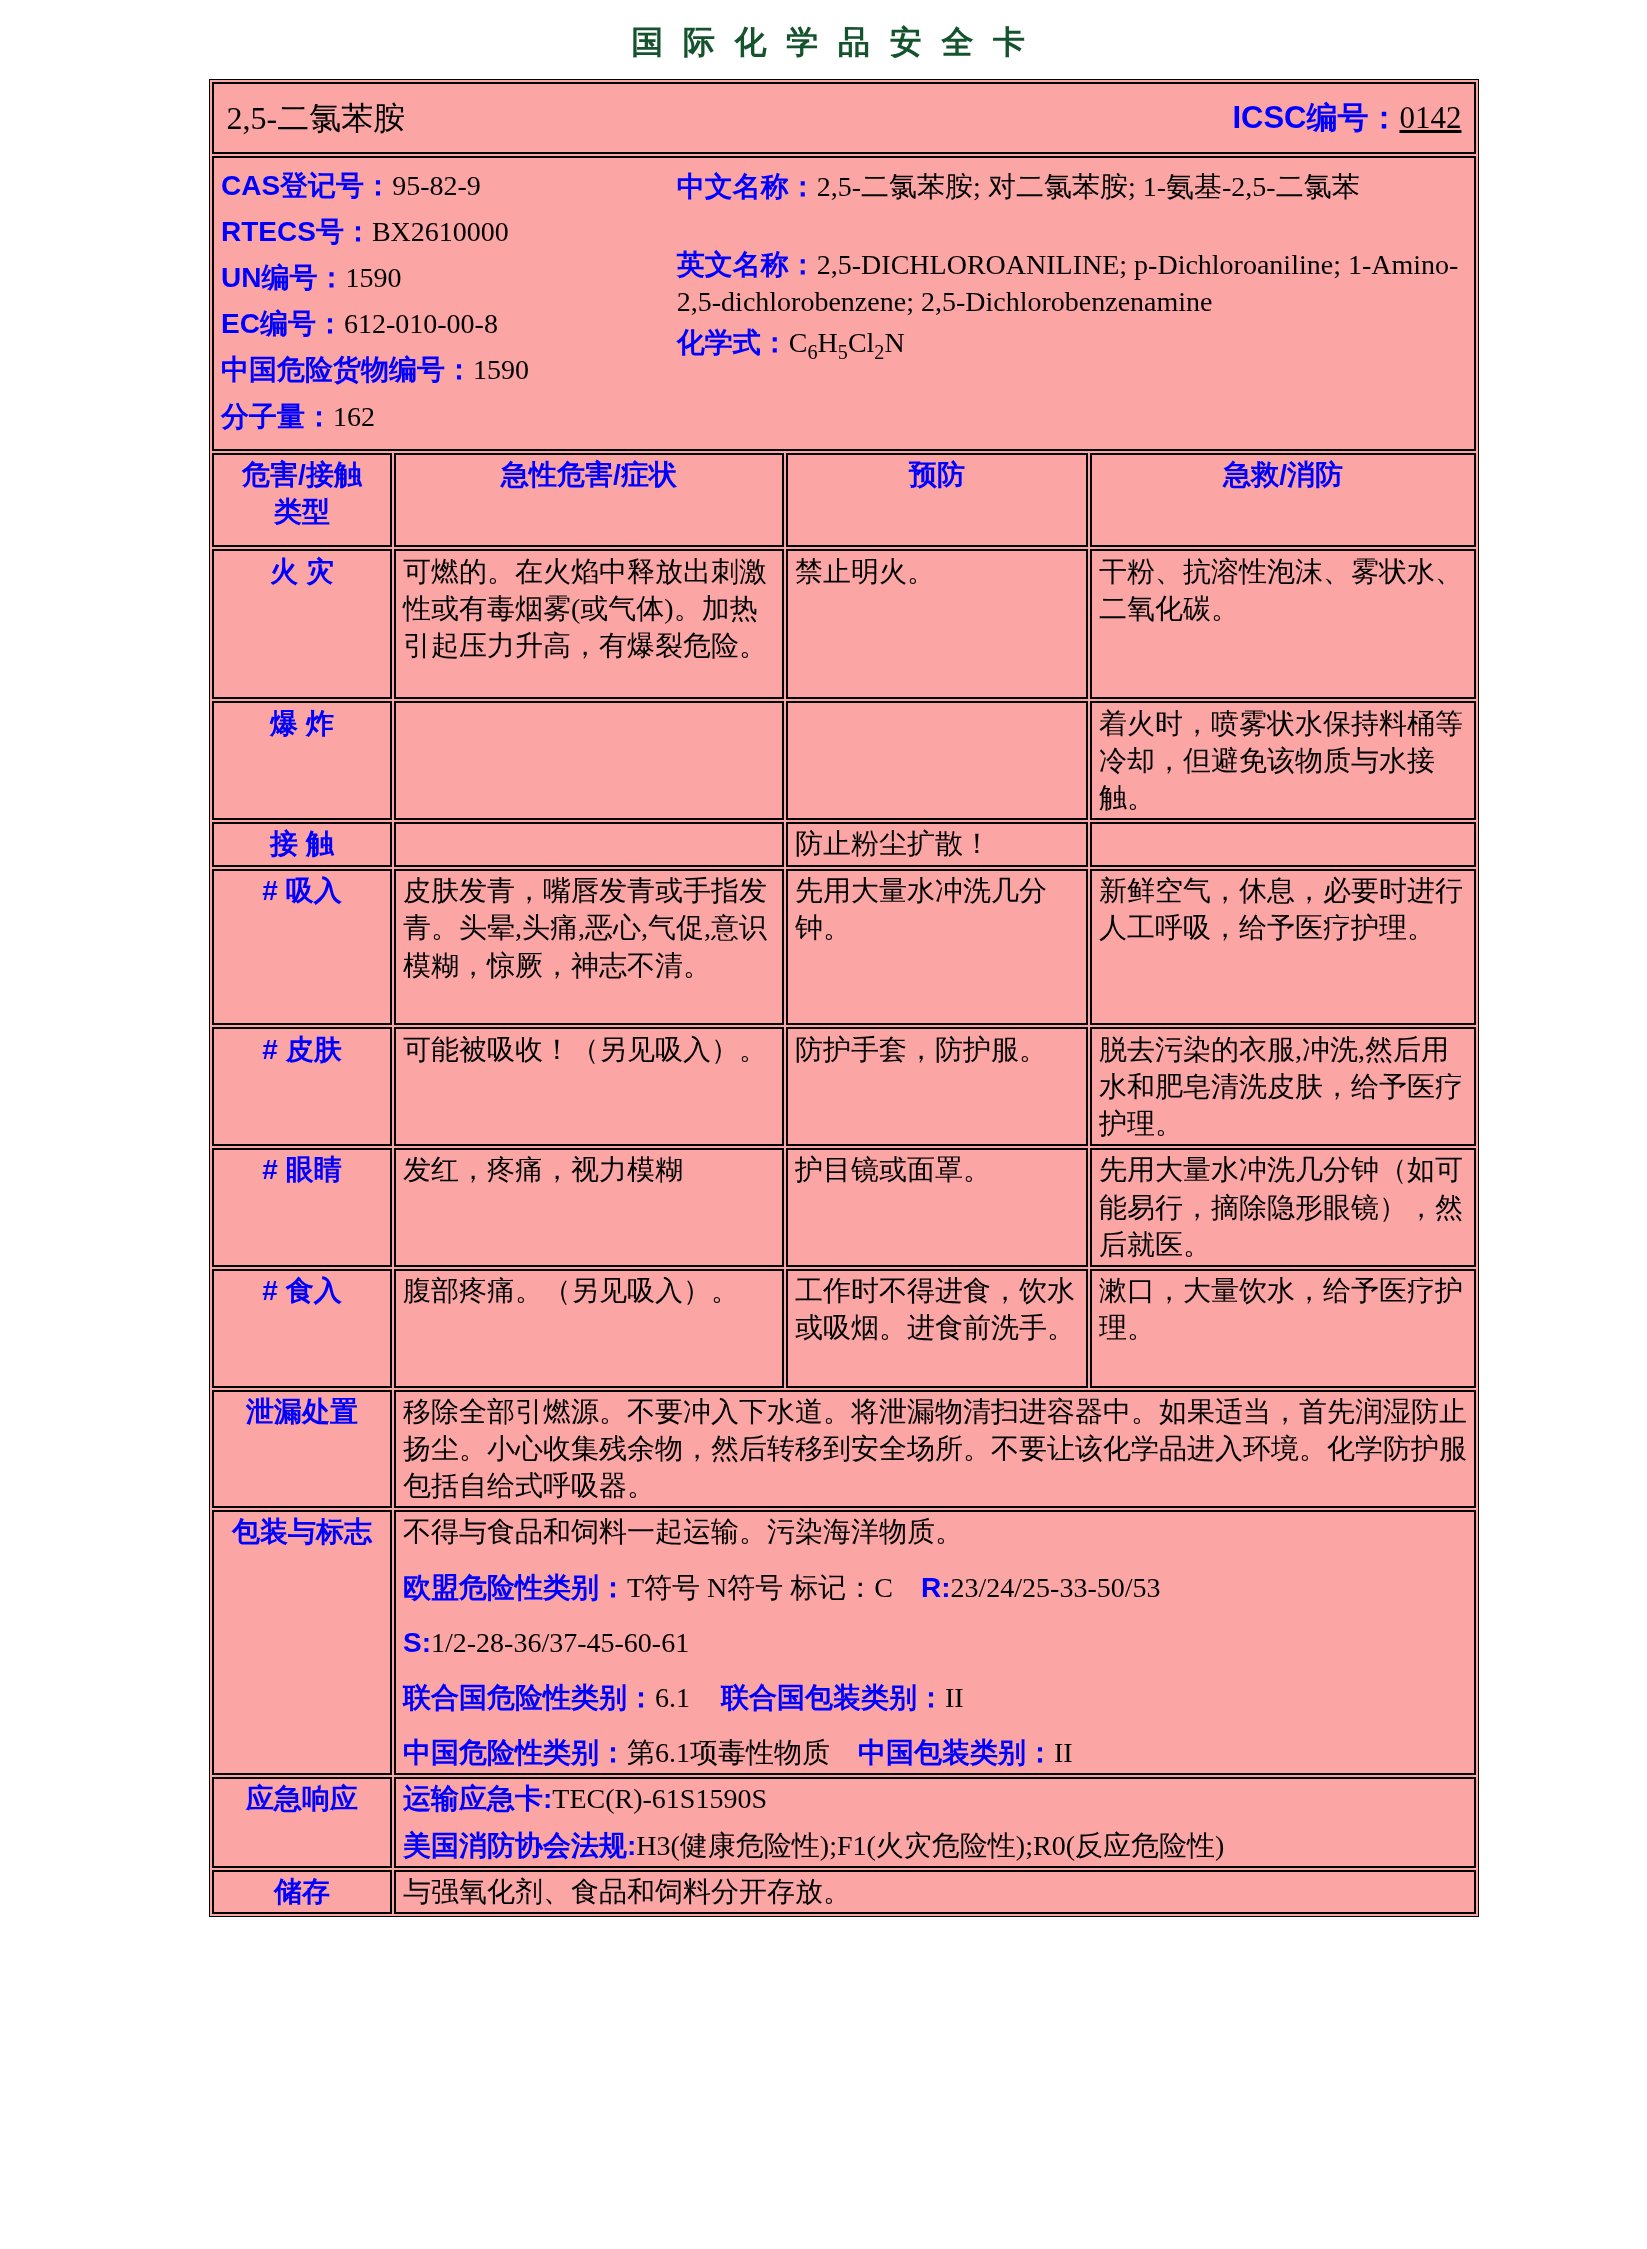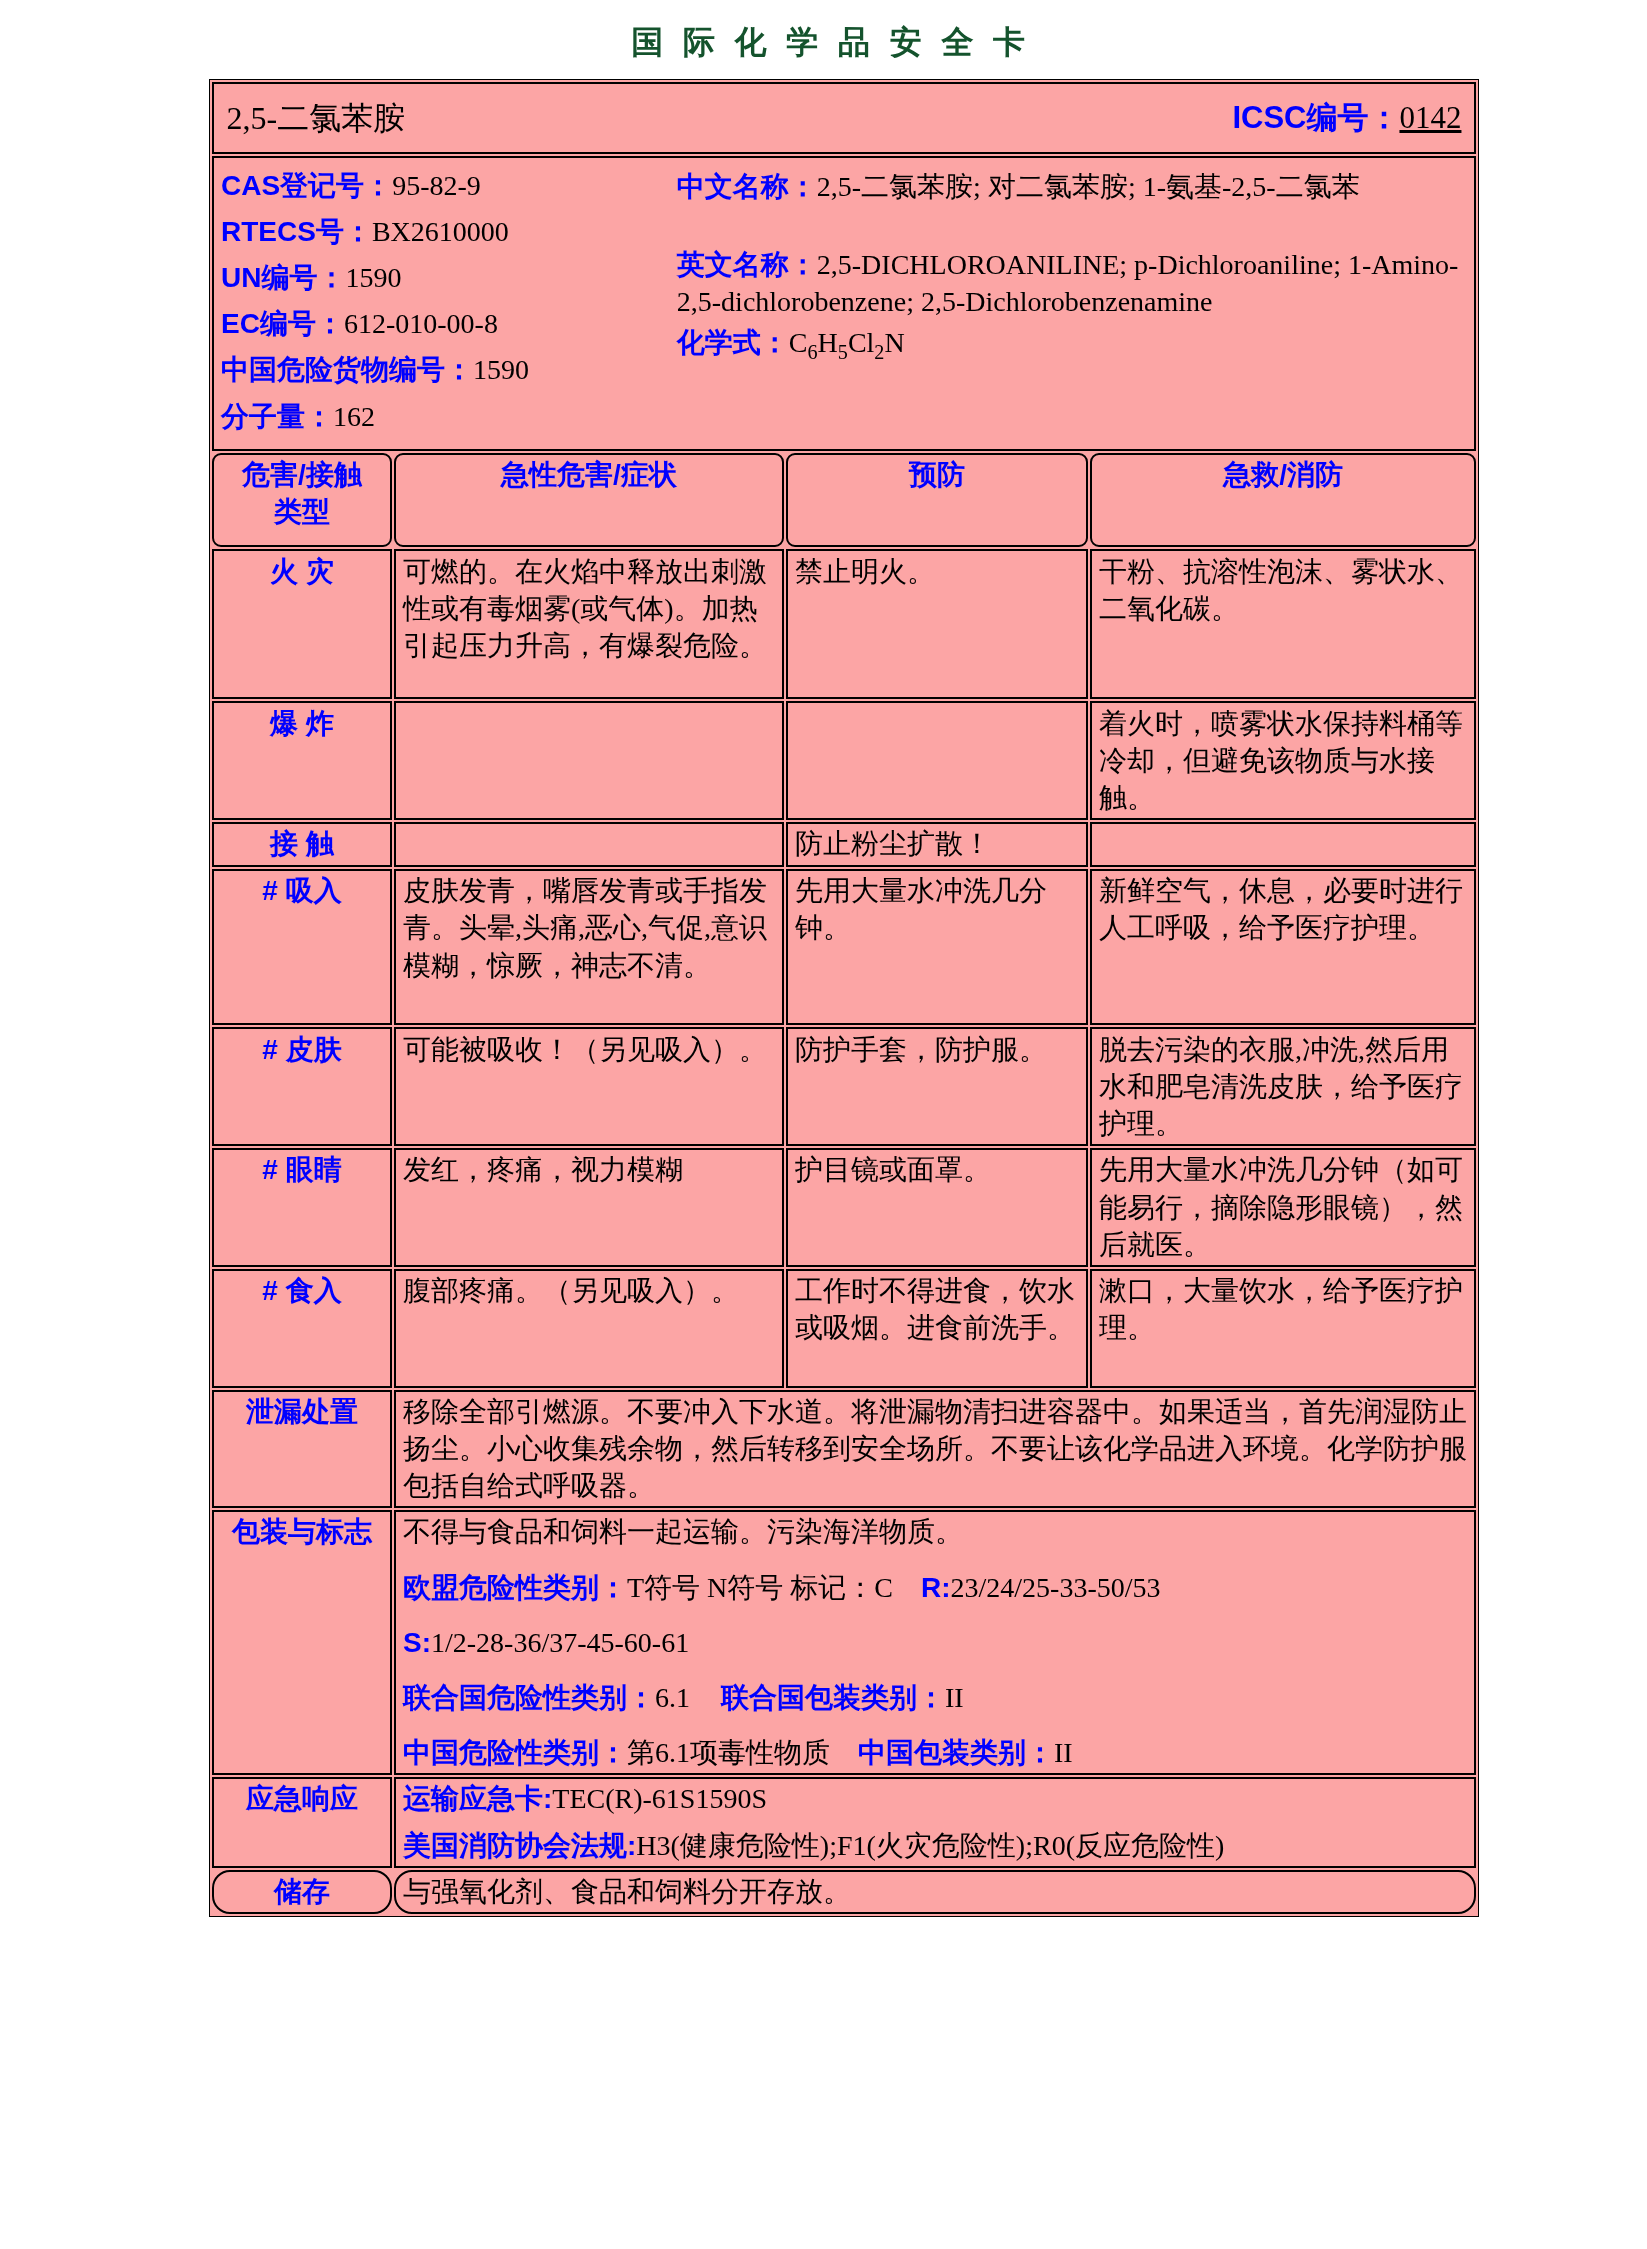--- a/index.html
+++ b/index.html
@@ -24,32 +24,32 @@
     border:2.1px solid #000;
     padding:1.4px 7px;
     vertical-align:top;
     font-size:28px;line-height:1.33;
     overflow:hidden;
     word-break:break-word;
   }
   
   tr.rt td{height:65px;vertical-align:middle;}
   tr.ri td{height:288px;}
-  tr.rh th{height:88px;border-radius:9px;}
+  tr.rh th{height:88px;}
   tr.r1 td{height:143px;}
   tr.r2 td{height:112px;}
   tr.r3 td{height:38px;}
   tr.r4 td{height:150px;}
   tr.r5 td{height:111px;}
   tr.r6 td{height:112px;}
   tr.r7 td{height:112px;margin-left:40px;}
   tr.r8 td{height:107px;}
   tr.r9 td{height:242px;}
   tr.r10 td{height:81px;}
-  tr.r11 td{height:37px;border-radius:18px;}
+  tr.r11 td{height:37px;}
 
   .lbl{
     color:#0000ff;
     font-family:"Liberation Sans", sans-serif;
     font-weight:bold;
   }
   th.col-head{
     color:#0000ff;
     font-family:"Liberation Sans", sans-serif;
     font-weight:bold;

